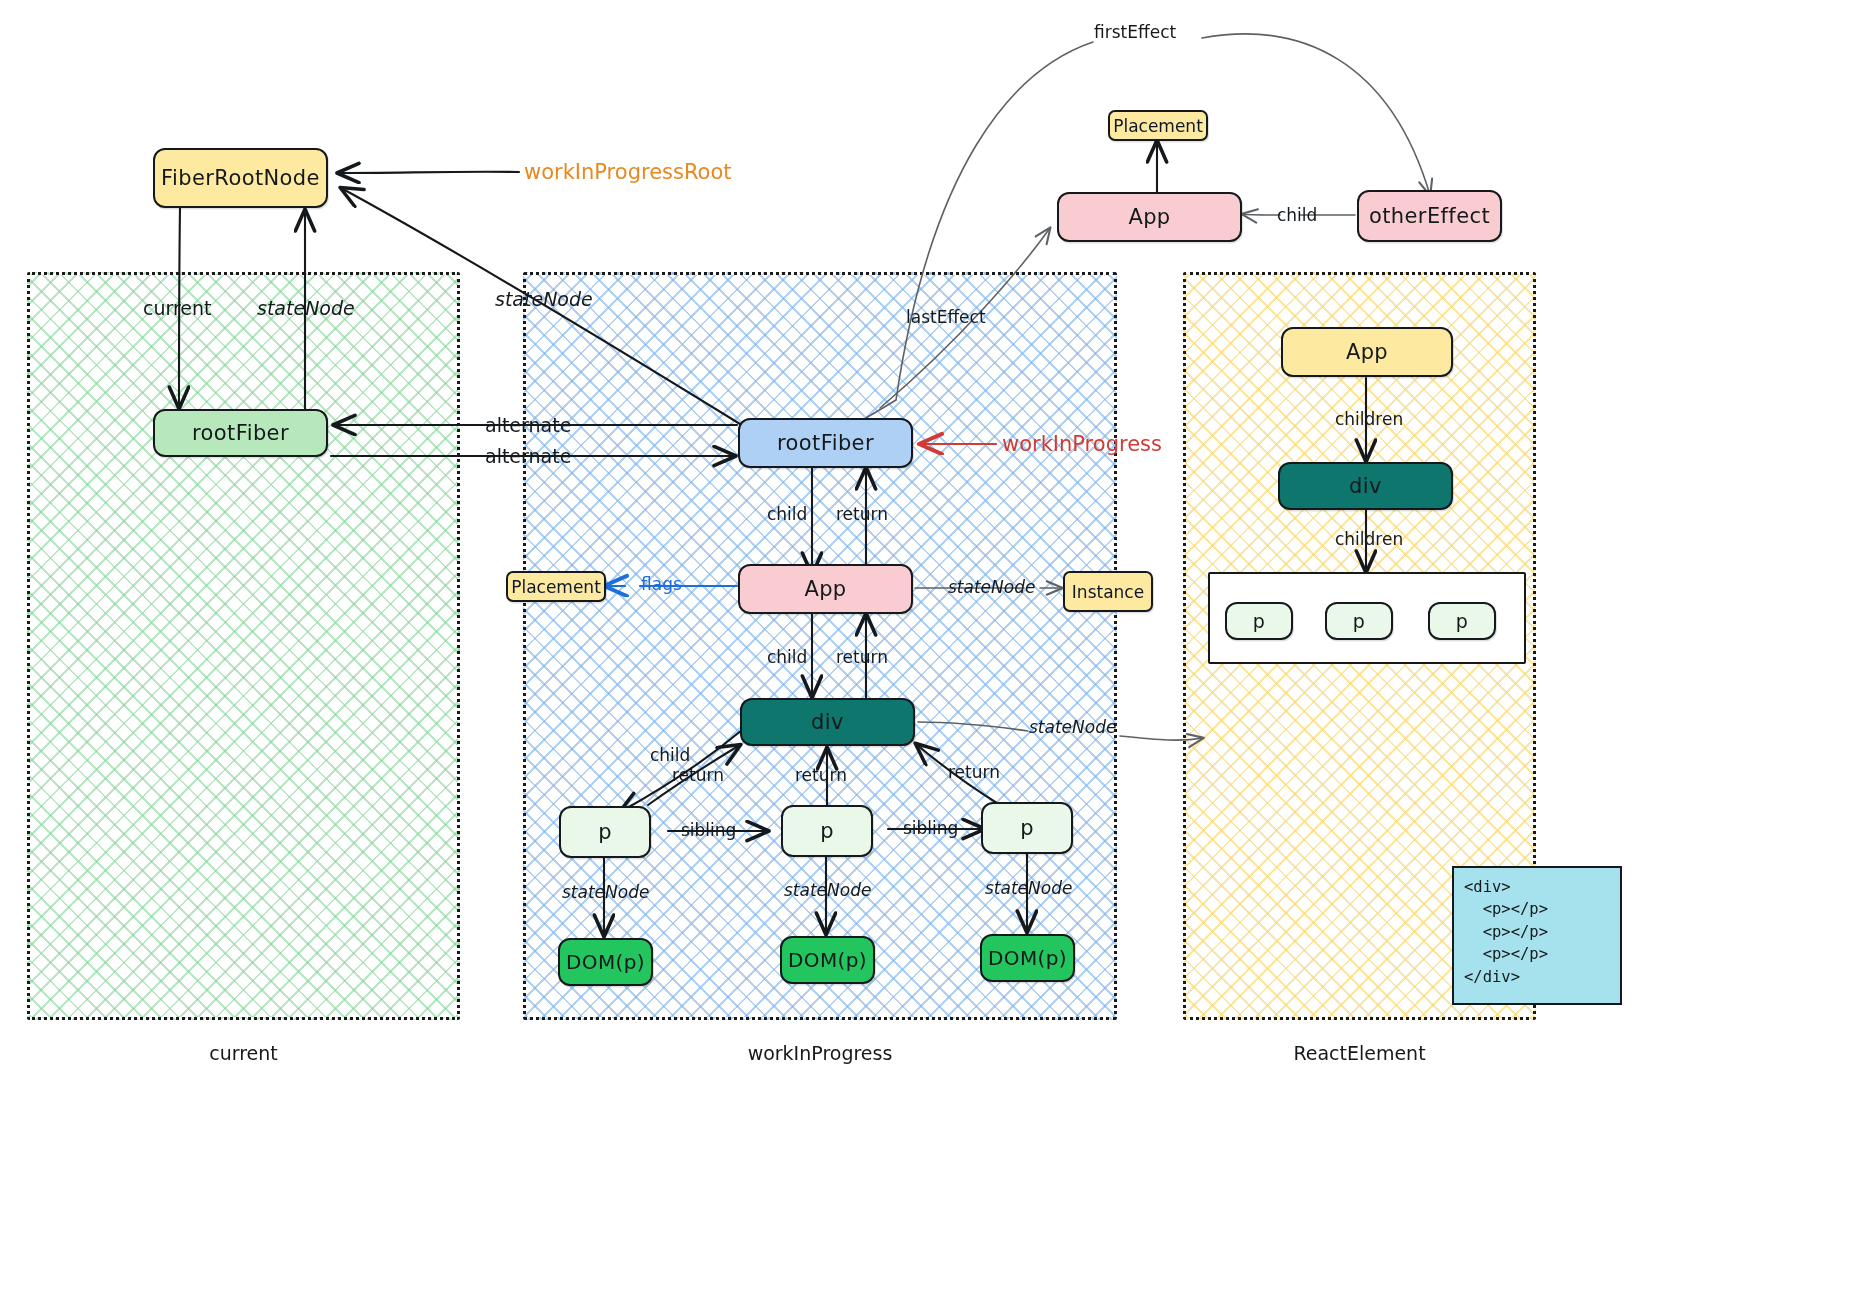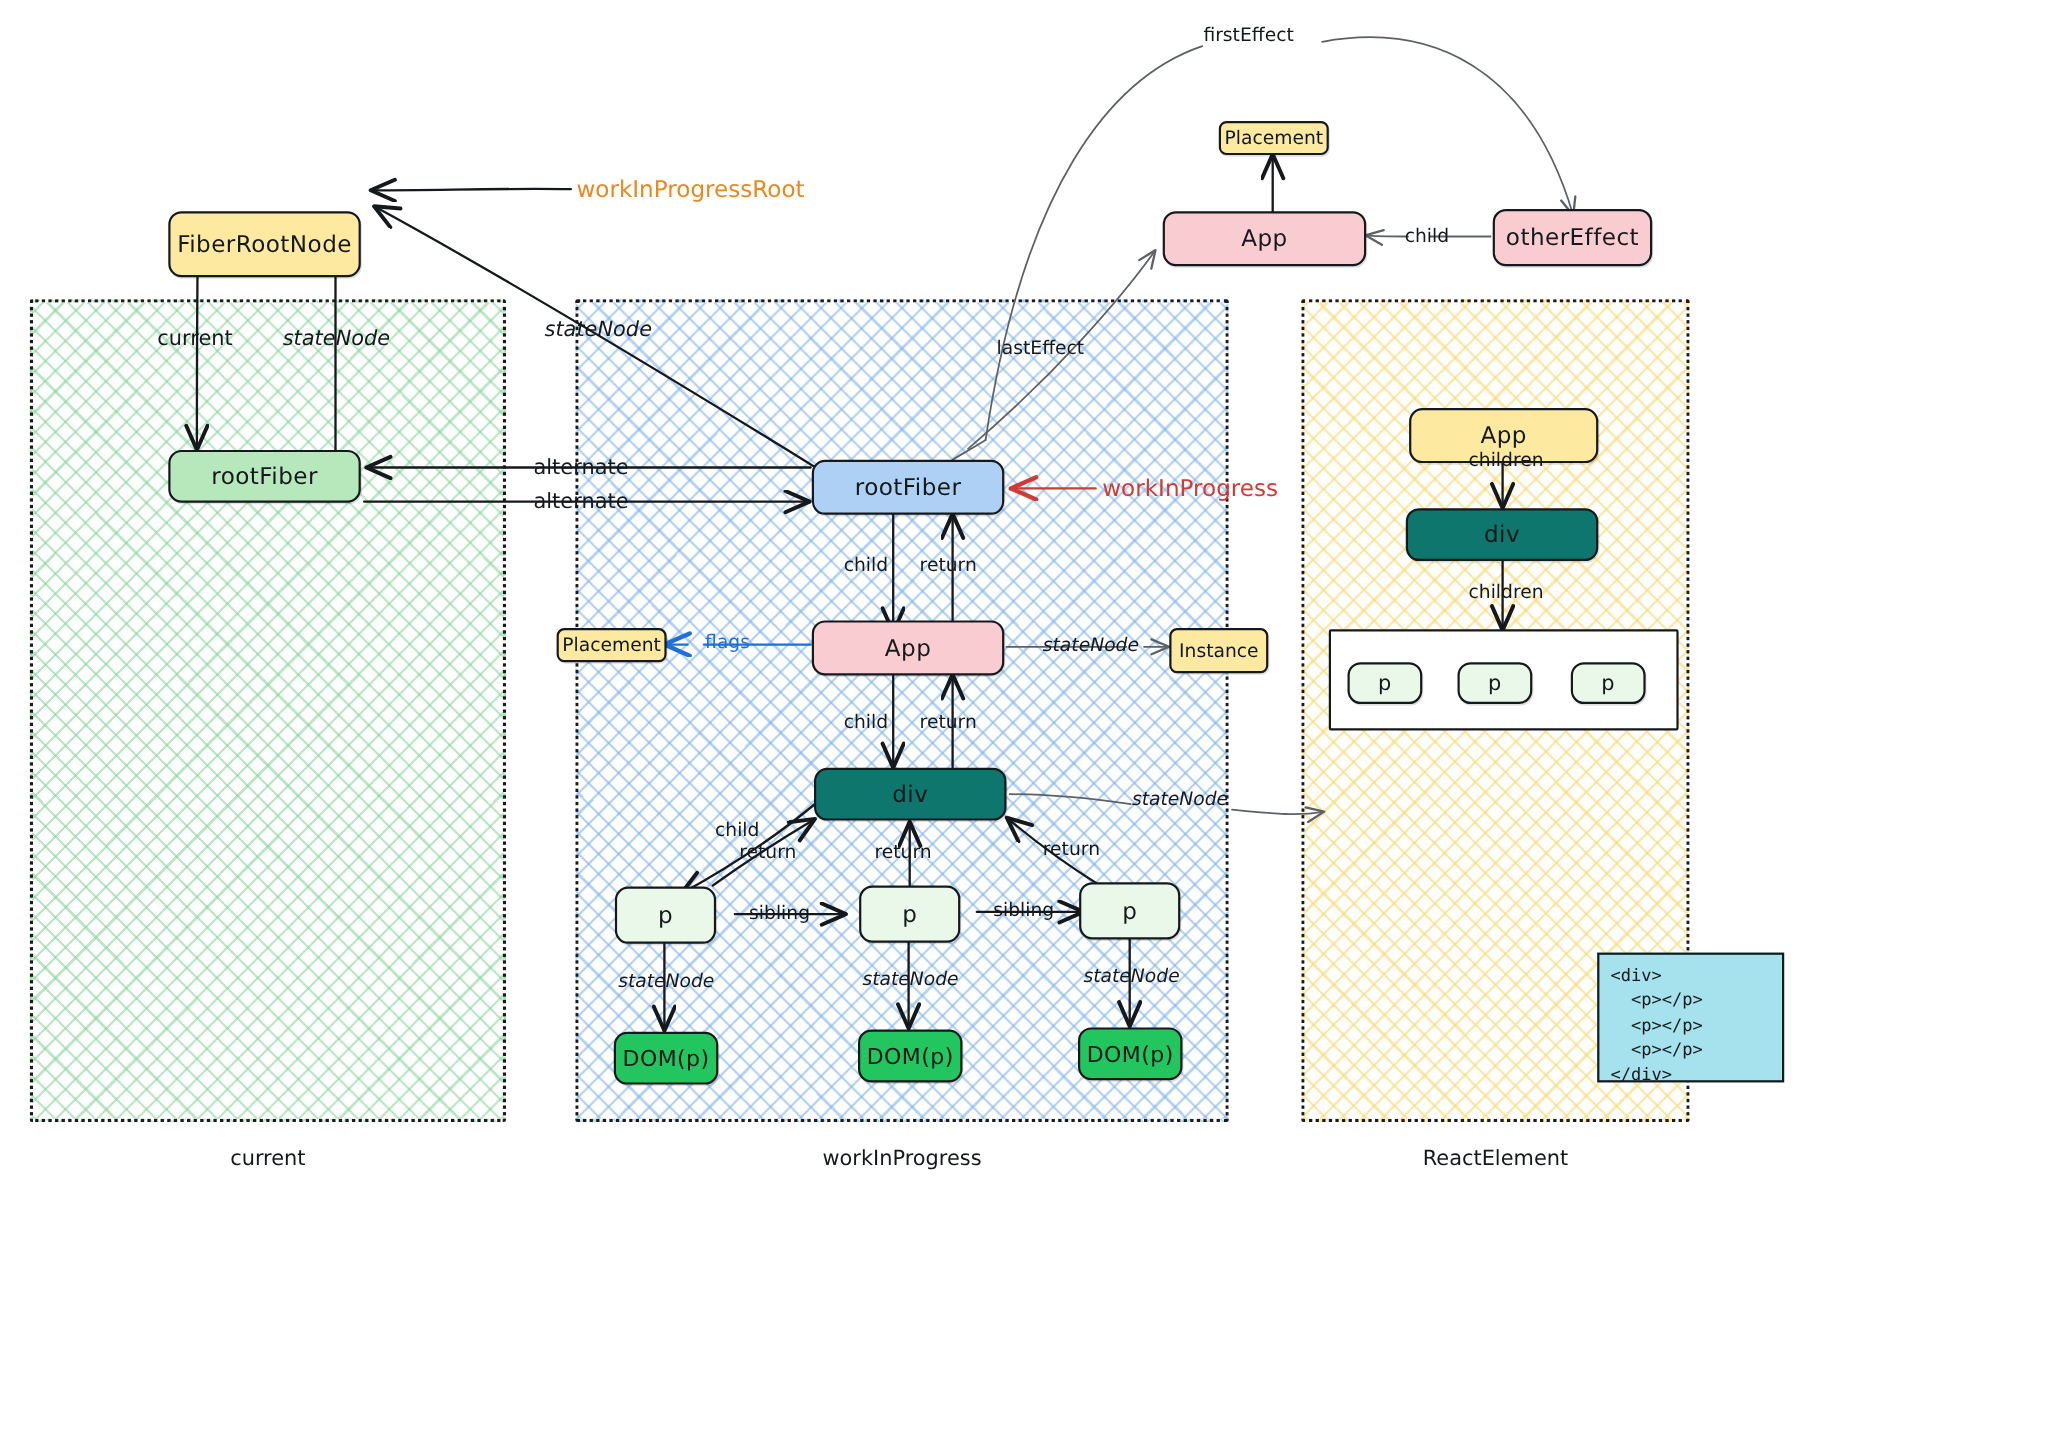--- a/index.html
+++ b/index.html
@@ -54,21 +54,21 @@
     justify-content: center;
     border: 2.6px solid #15191c;
     border-radius: 12px;
     font-family: "DejaVu Sans", sans-serif;
     font-size: 21px;
     color: #15191c;
     letter-spacing: .4px;
     box-shadow: 1px 1.5px 0 rgba(0,0,0,.12);
     white-space: nowrap;
   }
-  .n-yellow { background: #fdeaa0; margin-top: 44px; }
+  .n-yellow { background: #fdeaa0; }
   .n-green  { background: #b7e8bb; }
   .n-greenlight { background: #e9f8e9; }
   .n-blue   { background: #aed0f5; }
   .n-pink   { background: #f8ccd0; }
   .n-white  { background: #0f766e; }
   .n-cyan   { background: #22c55e; }
 
   .chip {
     position: absolute;
     display: flex;
@@ -284,21 +284,21 @@
   <div class="node n-greenlight" style="left:1225px; top:602px; width:68px; height:38px; font-size:19px;">
     <span>p</span>
   </div>
   <div class="node n-greenlight" style="left:1325px; top:602px; width:68px; height:38px; font-size:19px;">
     <span>p</span>
   </div>
   <div class="node n-greenlight" style="left:1428px; top:602px; width:68px; height:38px; font-size:19px;">
     <span>p</span>
   </div>
 
-  <div class="code-box" style="left:1452px; top:866px; width:170px; height:118px;"><span>&lt;div&gt;
+  <div class="code-box" style="left:1452px; top:866px; width:170px; height:139px;"><span>&lt;div&gt;
   &lt;p&gt;&lt;/p&gt;
   &lt;p&gt;&lt;/p&gt;
   &lt;p&gt;&lt;/p&gt;
 &lt;/div&gt;</span></div>
 
   <div class="chip" style="left:1108px; top:110px; width:100px; height:31px;">
     <span>Placement</span>
   </div>
   <div class="chip" style="left:506px; top:571px; width:100px; height:31px;">
     <span>Placement</span>

